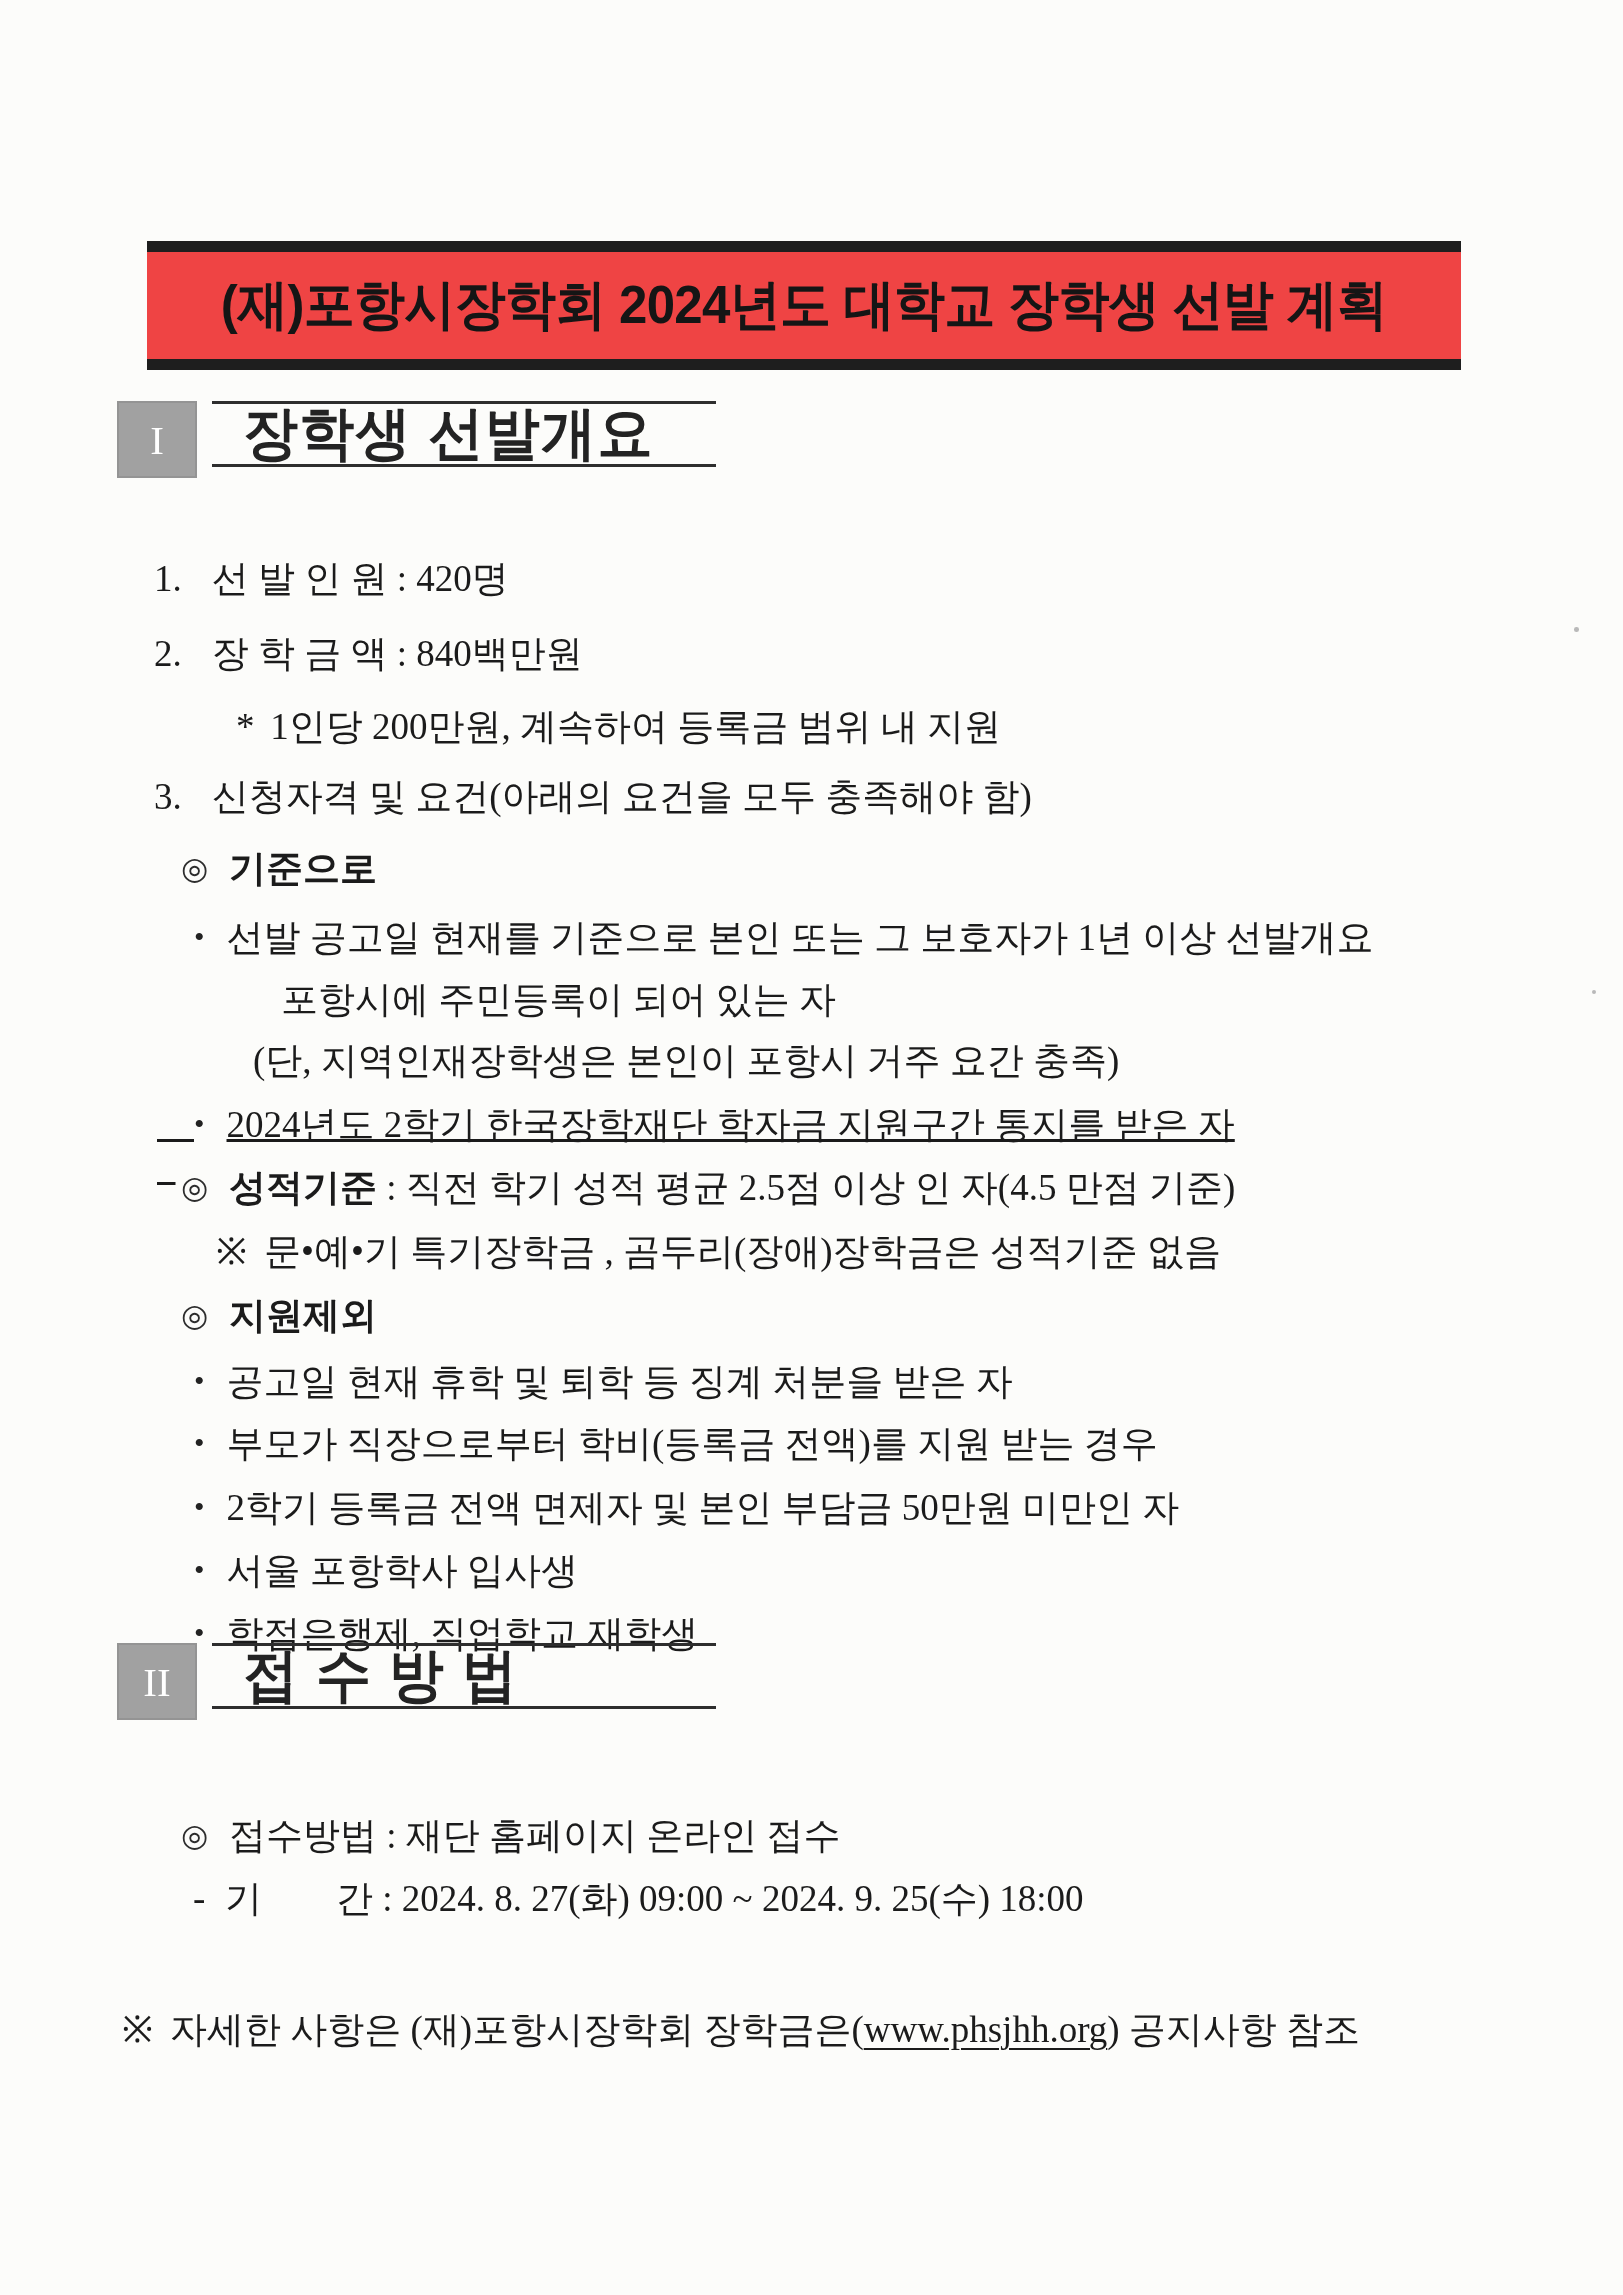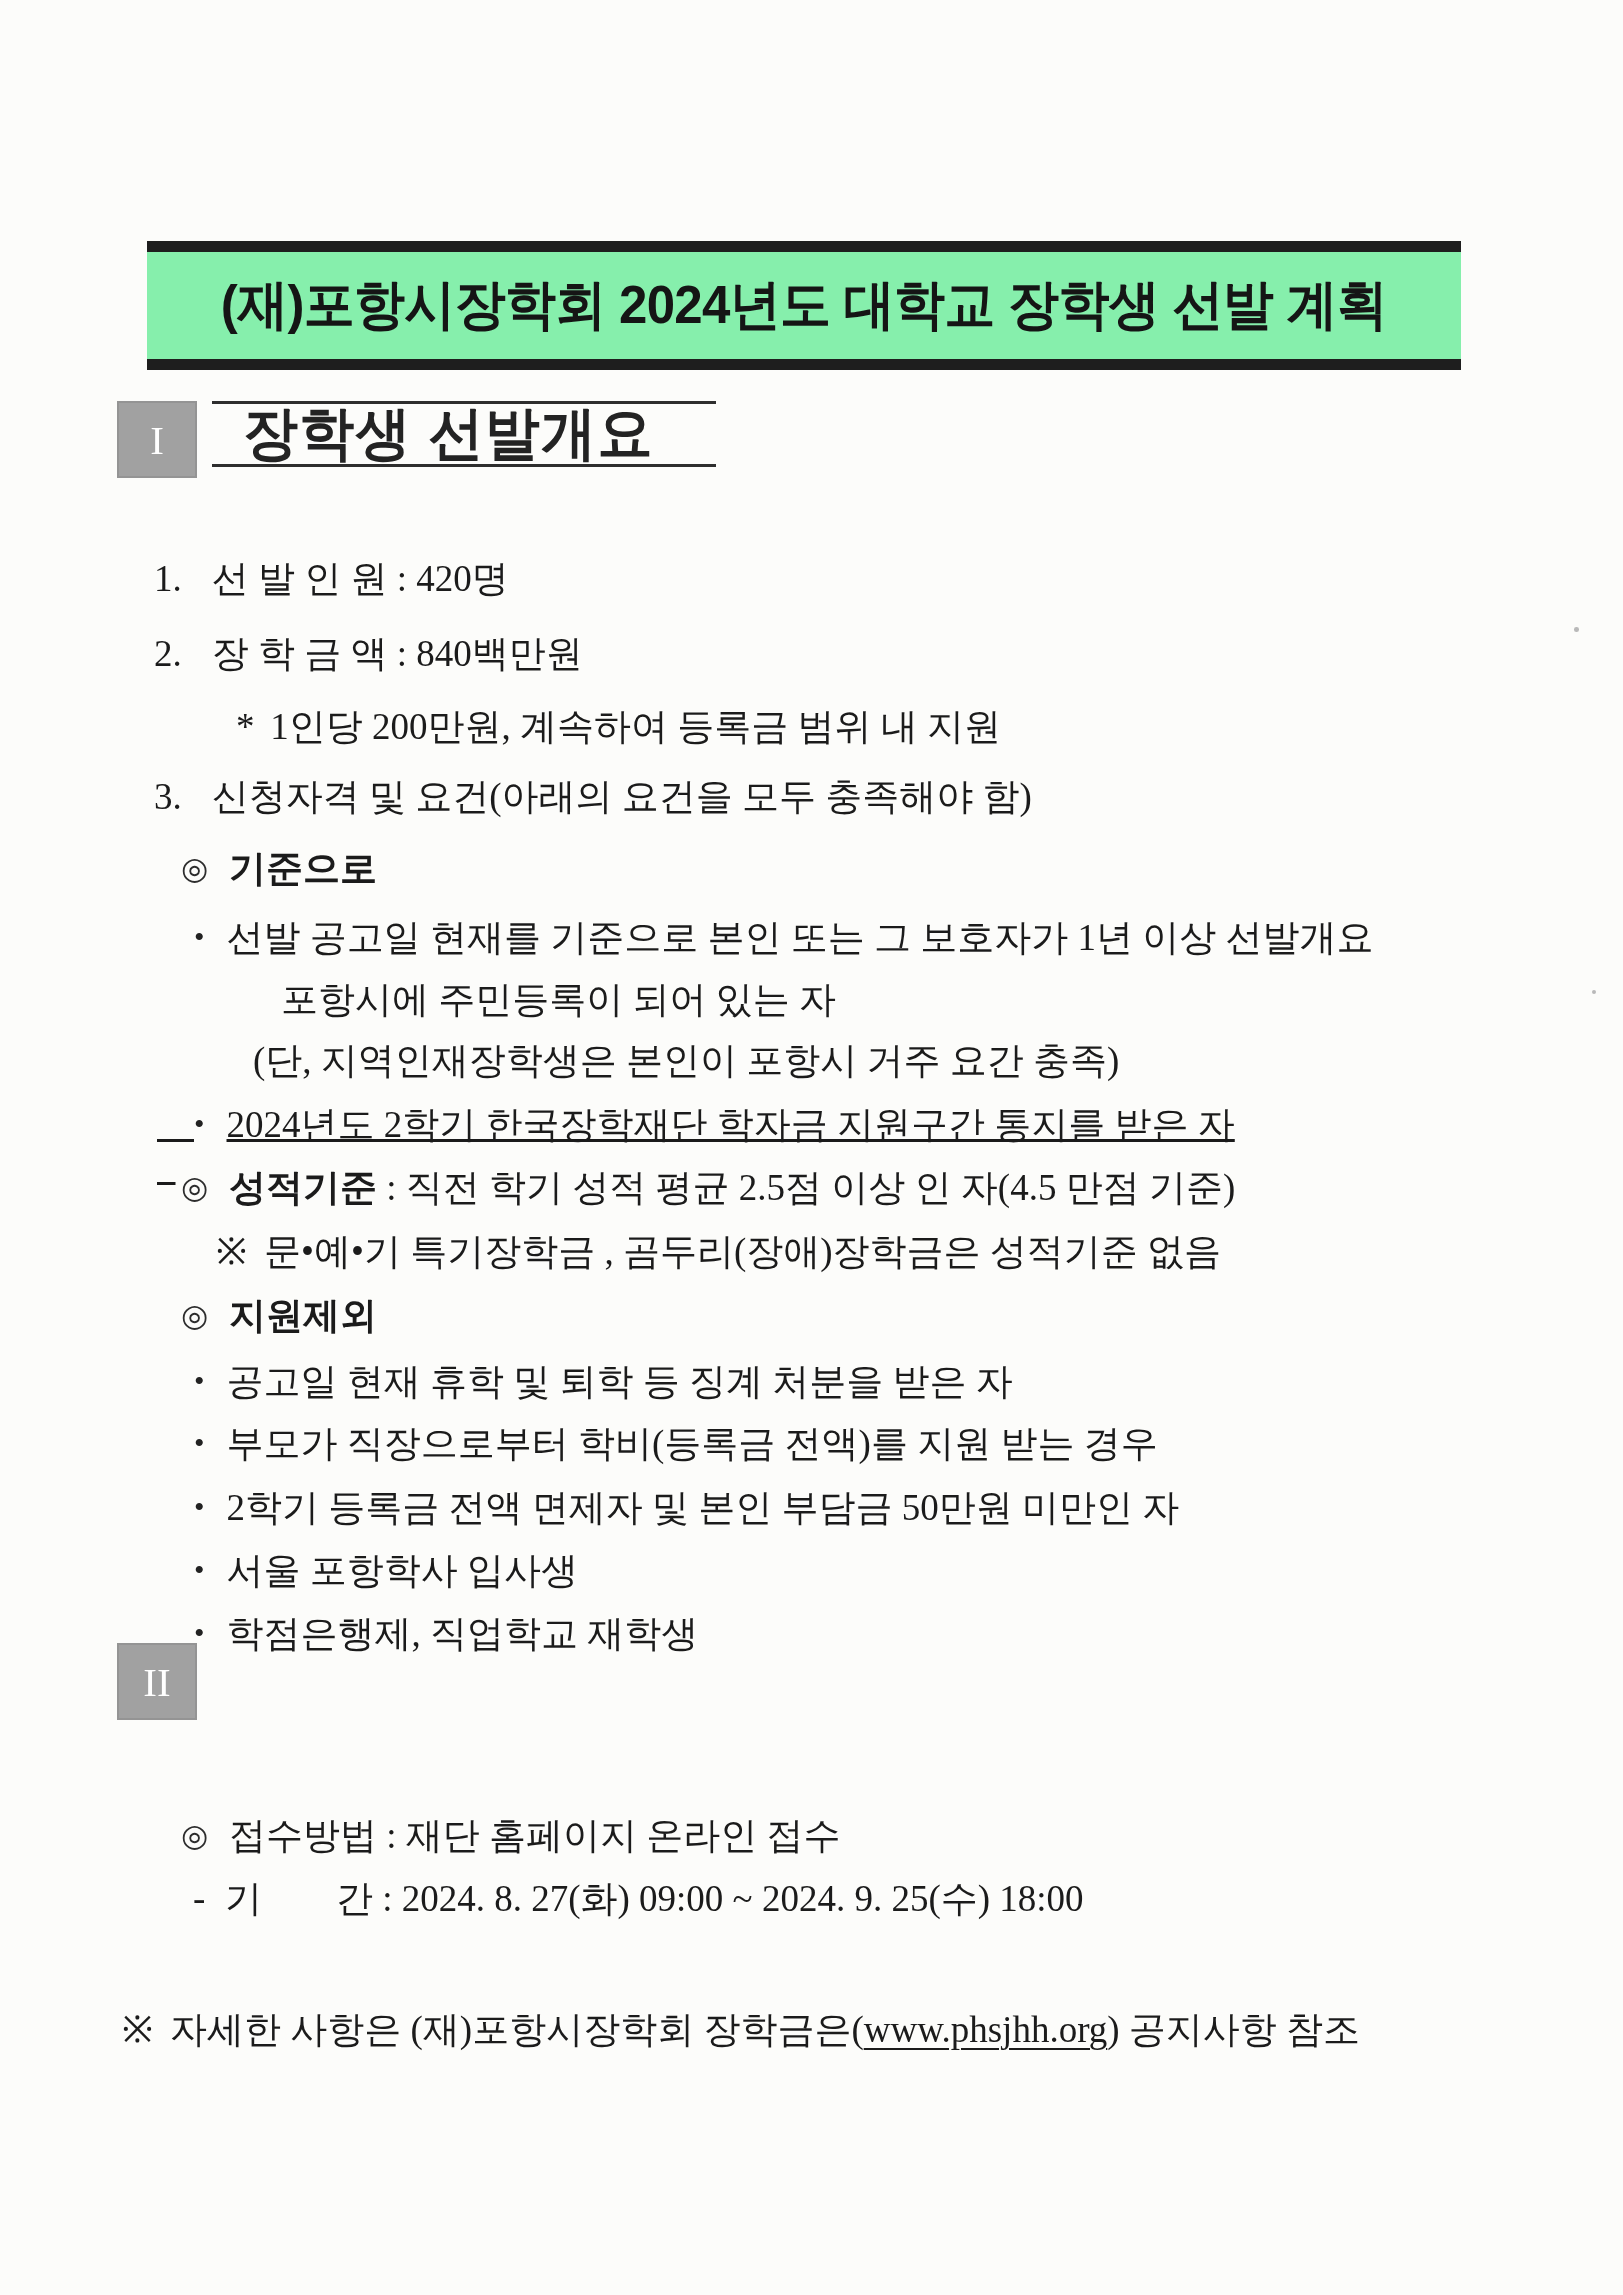--- a/index.html
+++ b/index.html
@@ -9,21 +9,21 @@
     background:#fcfcfa;
     font-family:"Liberation Serif","DejaVu Serif",serif;
     color:#1b1b1b;
     overflow:hidden;
   }
 
   
   .title-band{
     position:absolute;left:147px;top:241px;width:1314px;height:107px;
     border-top:11px solid #1e1e1e;border-bottom:11px solid #1e1e1e;
-    background:#86efac;
+    background:#ef4444;
     display:flex;align-items:center;justify-content:center;
   }
   .title-text{
     font-family:"Liberation Sans","DejaVu Sans",sans-serif;
     font-weight:900;font-size:51px;letter-spacing:-0.7px;color:#151515;
     white-space:pre;transform:scaleY(1.06);
   }
 
   
   .sec-header{position:absolute;left:117px;display:flex;align-items:stretch;}
@@ -140,20 +140,23 @@
     <span class="marker m-dot">•</span><span>서울 포항학사 입사생</span>
   </div>
   <div class="line" style="left:157px;top:1568px;">
     <span class="marker m-dot">•</span><span>학점은행제, 직업학교 재학생</span>
   </div>
 
   <div class="sec-header" id="sec2">
     <div class="numeral-box">
       <span class="numeral">II</span>
     </div>
+    <div class="sec-rule">
+      <span class="sec-title">접 수 방 법</span>
+    </div>
   </div>
 
   <div class="line" style="left:144px;top:1771px;">
     <span class="marker m-circ">◎</span><span>접수방법</span><span> : 재단 홈페이지 온라인 접수</span>
   </div>
 
   <div class="line" style="left:156px;top:1834px;">
     <span class="marker m-dash">-</span><span>기        간</span><span> : 2024. 8. 27(화) 09:00 ~ 2024. 9. 25(수) 18:00</span>
   </div>
 

